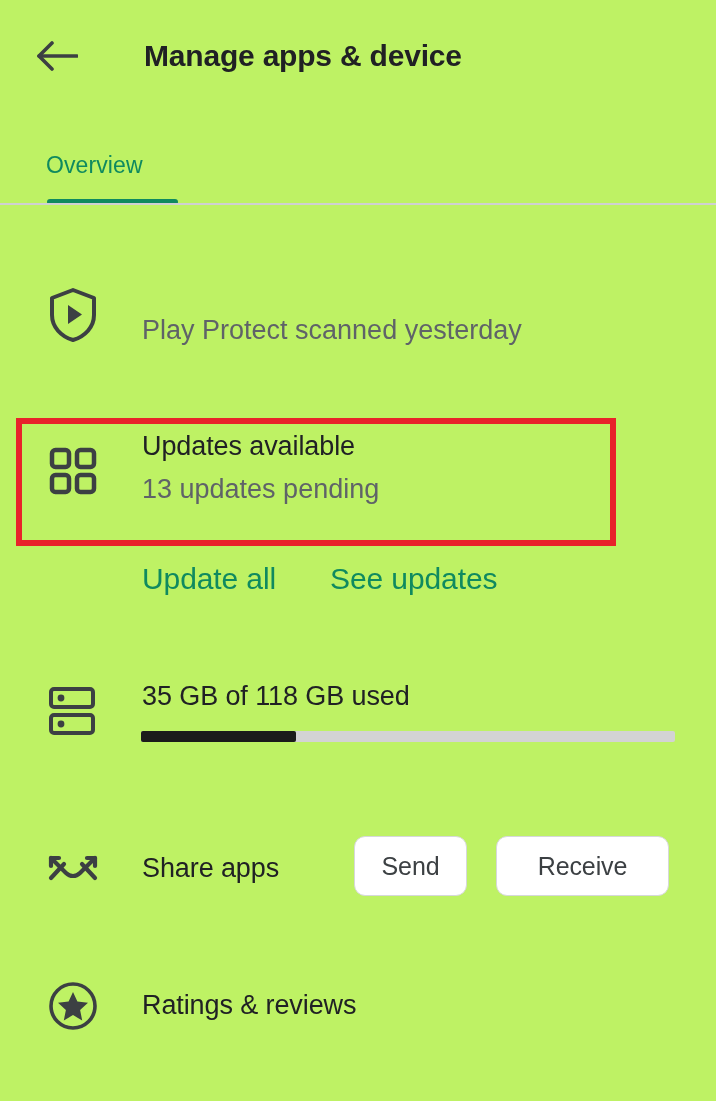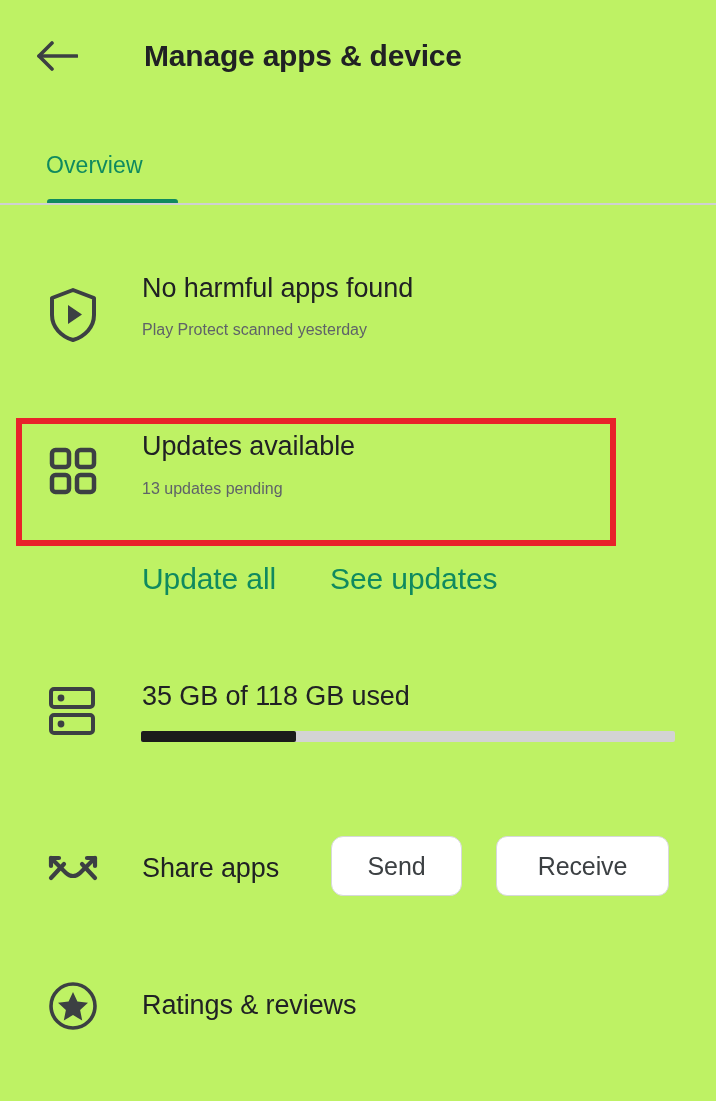--- a/index.html
+++ b/index.html
@@ -52,21 +52,21 @@
     width: 58px; height: 58px;
     display: flex; align-items: center; justify-content: center;
   }
   .row-title {
     position: absolute; left: 142px;
     font-size: 27px; color: #202124; line-height: 36px;
     letter-spacing: -0.1px; white-space: nowrap;
   }
   .row-sub {
     position: absolute; left: 142px;
-    font-size: 16px; color: #5f6368; line-height: 32px;
+    font-size: 27px; color: #5f6368; line-height: 32px;
     letter-spacing: 0px; white-space: nowrap;
   }
 
   
   .protect { top: 270px; height: 110px; }
   .protect .row-icon { top: 16px; }
   .protect .row-title { top: 0px; }
   .protect .row-sub { top: 44px; }
 
   
@@ -112,21 +112,21 @@
   .share .row-icon { top: 2px; }
   .share .row-title { top: 12px; }
   .pill {
     position: absolute; top: 836px; height: 60px;
     border: 1.5px solid #d6d8da; border-radius: 11px;
     background: #fff; color: #3c4043;
     font-size: 25px; font-family: "Liberation Sans", sans-serif;
     display: flex; align-items: center; justify-content: center;
     cursor: pointer; letter-spacing: -0.1px;
   }
-  .pill-send { left: 331px; width: 131px; border-radius: 12px; }
+  .pill-send { left: 354px; width: 113px; }
   .pill-receive { left: 496px; width: 173px; }
 
   
   .ratings { top: 975px; height: 70px; padding-left: 28px; }
   .ratings .row-icon { top: 2px; }
   .ratings .row-title { top: 12px; }
 </style>
 </head>
 <body>
 
@@ -150,21 +150,20 @@
   <div class="tab-indicator"></div>
   <div class="tab-divider"></div>
 
   <div class="row protect">
     <div class="row-icon">
       <svg width="52" height="56" viewBox="0 0 52 56" fill="none">
         <path d="M26 3 L47 11 V28 C47 40 38 49.5 26 53 C14 49.5 5 40 5 28 V11 Z" stroke="#3c4043" stroke-width="4" stroke-linejoin="round"></path>
         <path d="M21 18 L35 27.5 L21 37 Z" fill="#3c4043"></path>
       </svg>
     </div>
-    <div class="row-title">No harmful apps found</div>
     <div class="row-sub">Play Protect scanned yesterday</div>
   </div>
 
   <div class="row updates">
     <div class="row-icon">
       <svg width="48" height="48" viewBox="0 0 48 48" fill="none">
         <rect x="3" y="3" width="17" height="17" rx="3.5" stroke="#3c4043" stroke-width="4.5"></rect>
         <rect x="28" y="3" width="17" height="17" rx="3.5" stroke="#3c4043" stroke-width="4.5"></rect>
         <rect x="3" y="28" width="17" height="17" rx="3.5" stroke="#3c4043" stroke-width="4.5"></rect>
         <rect x="28" y="28" width="17" height="17" rx="3.5" stroke="#3c4043" stroke-width="4.5"></rect>

